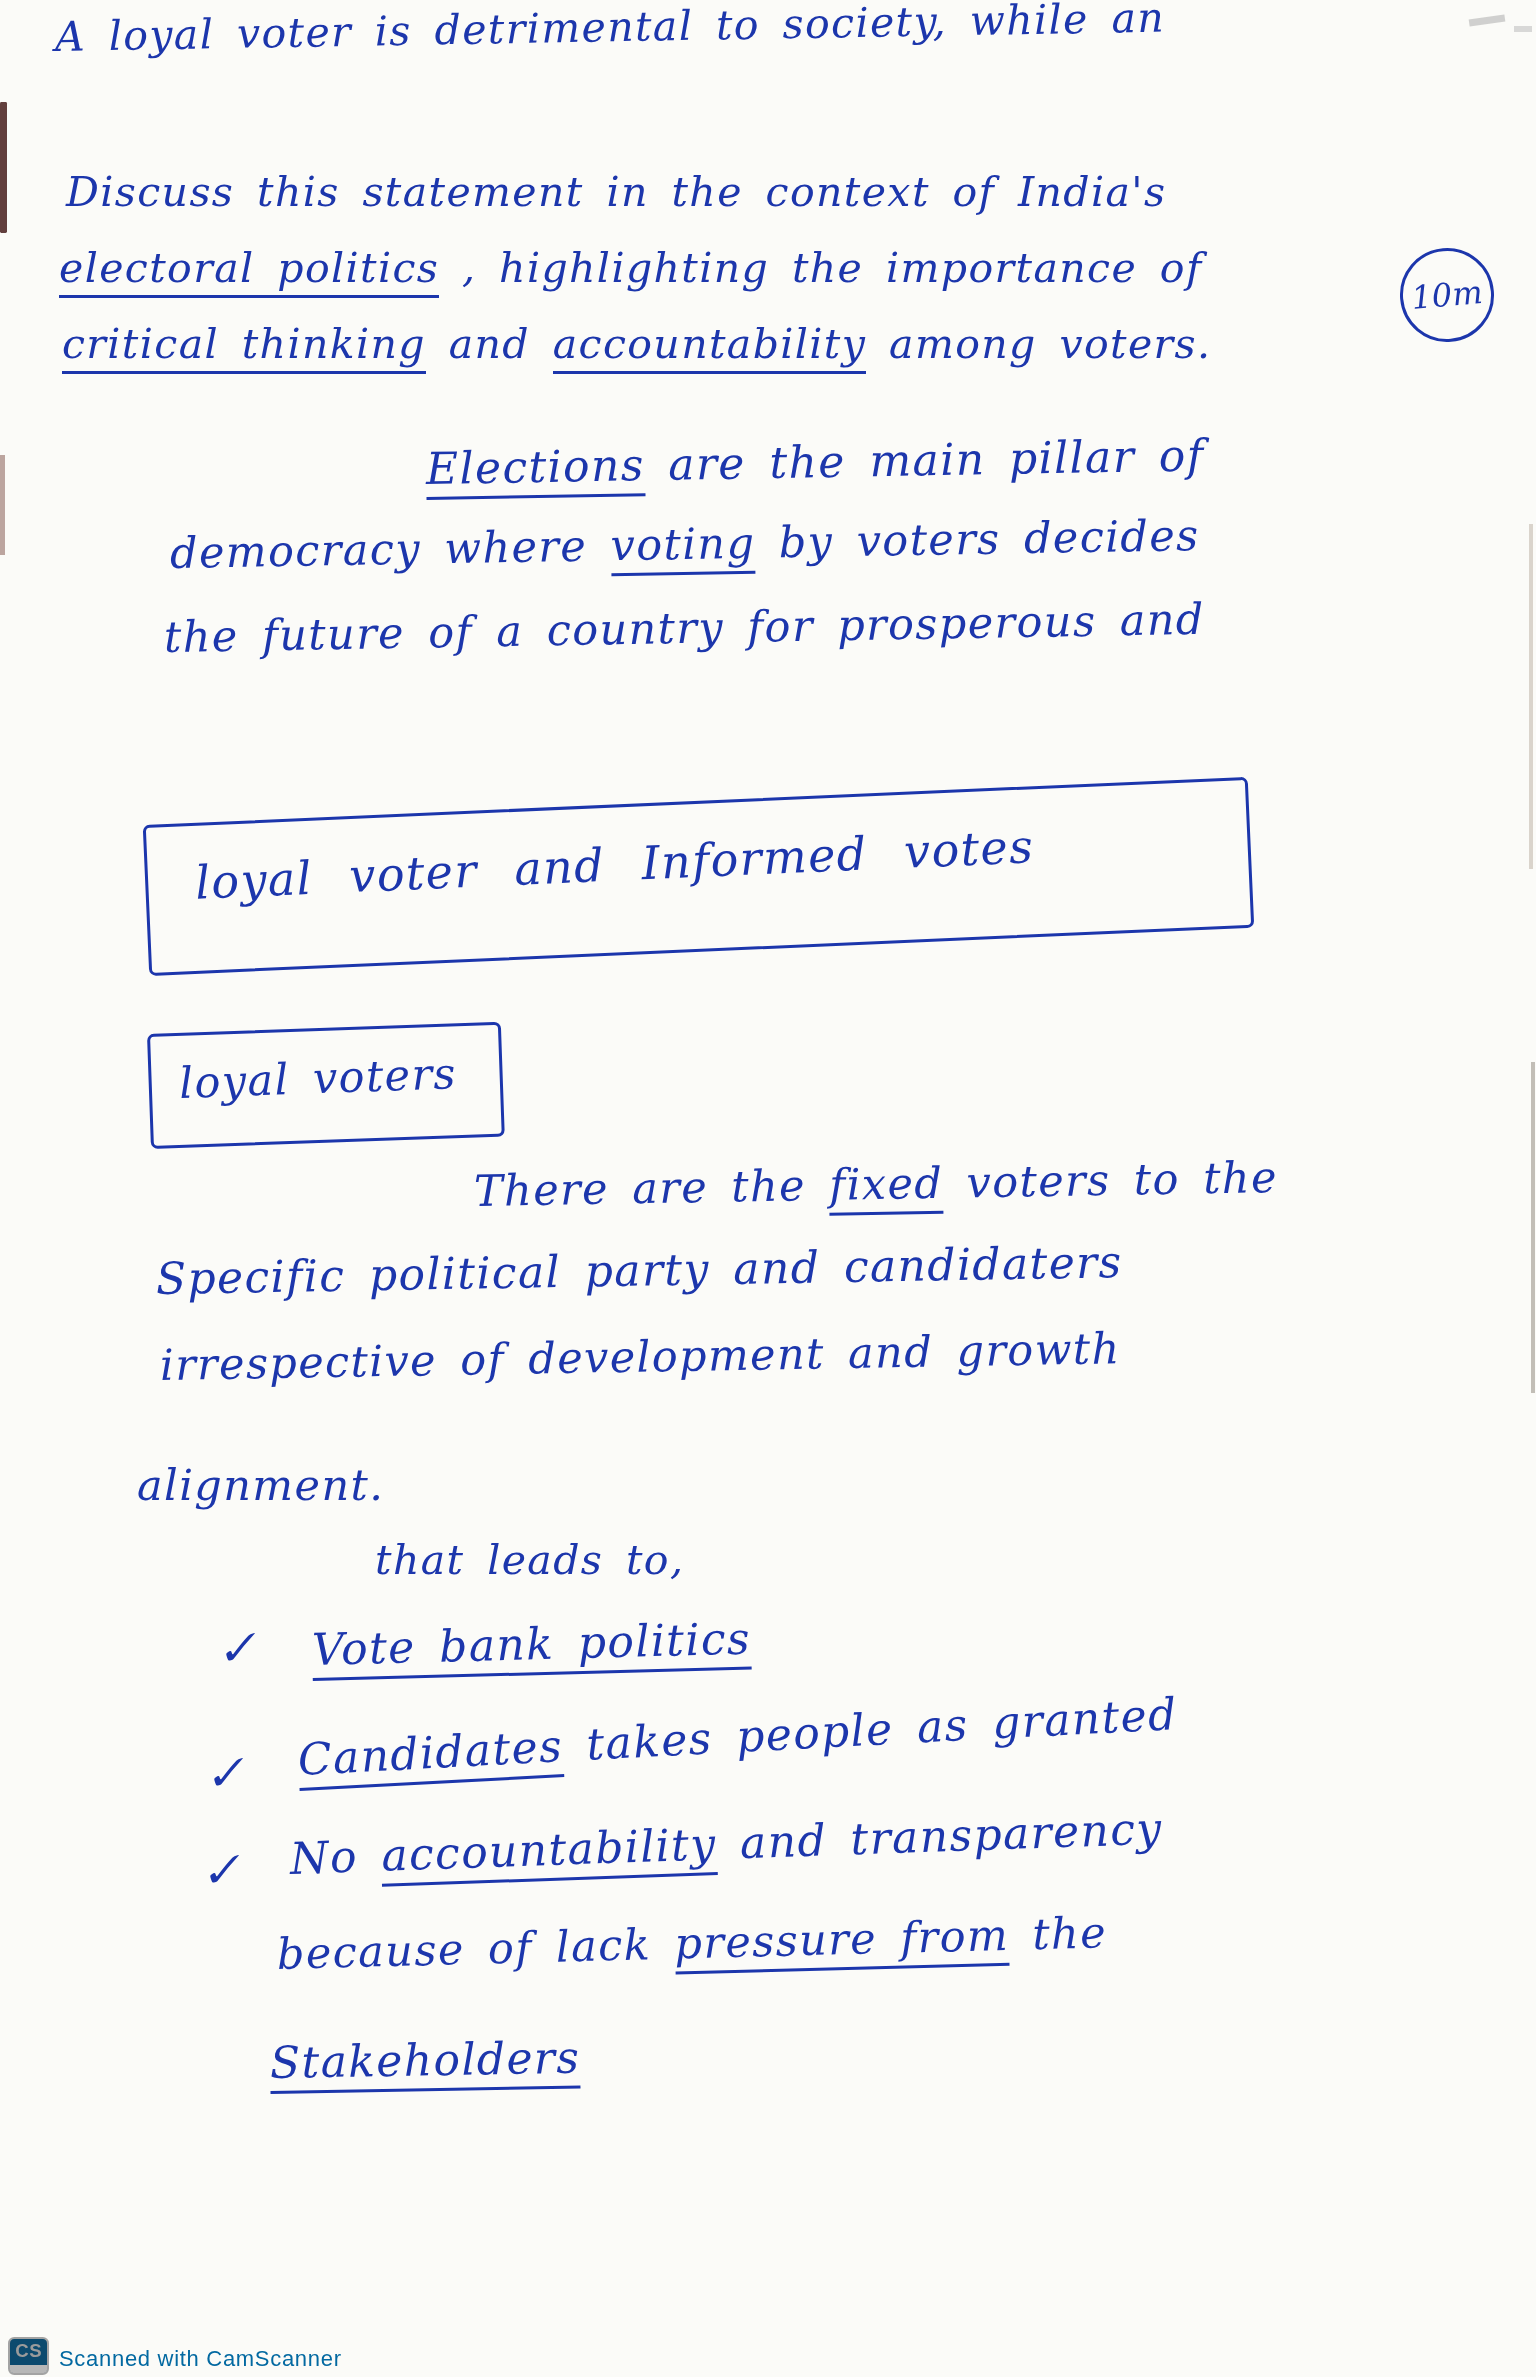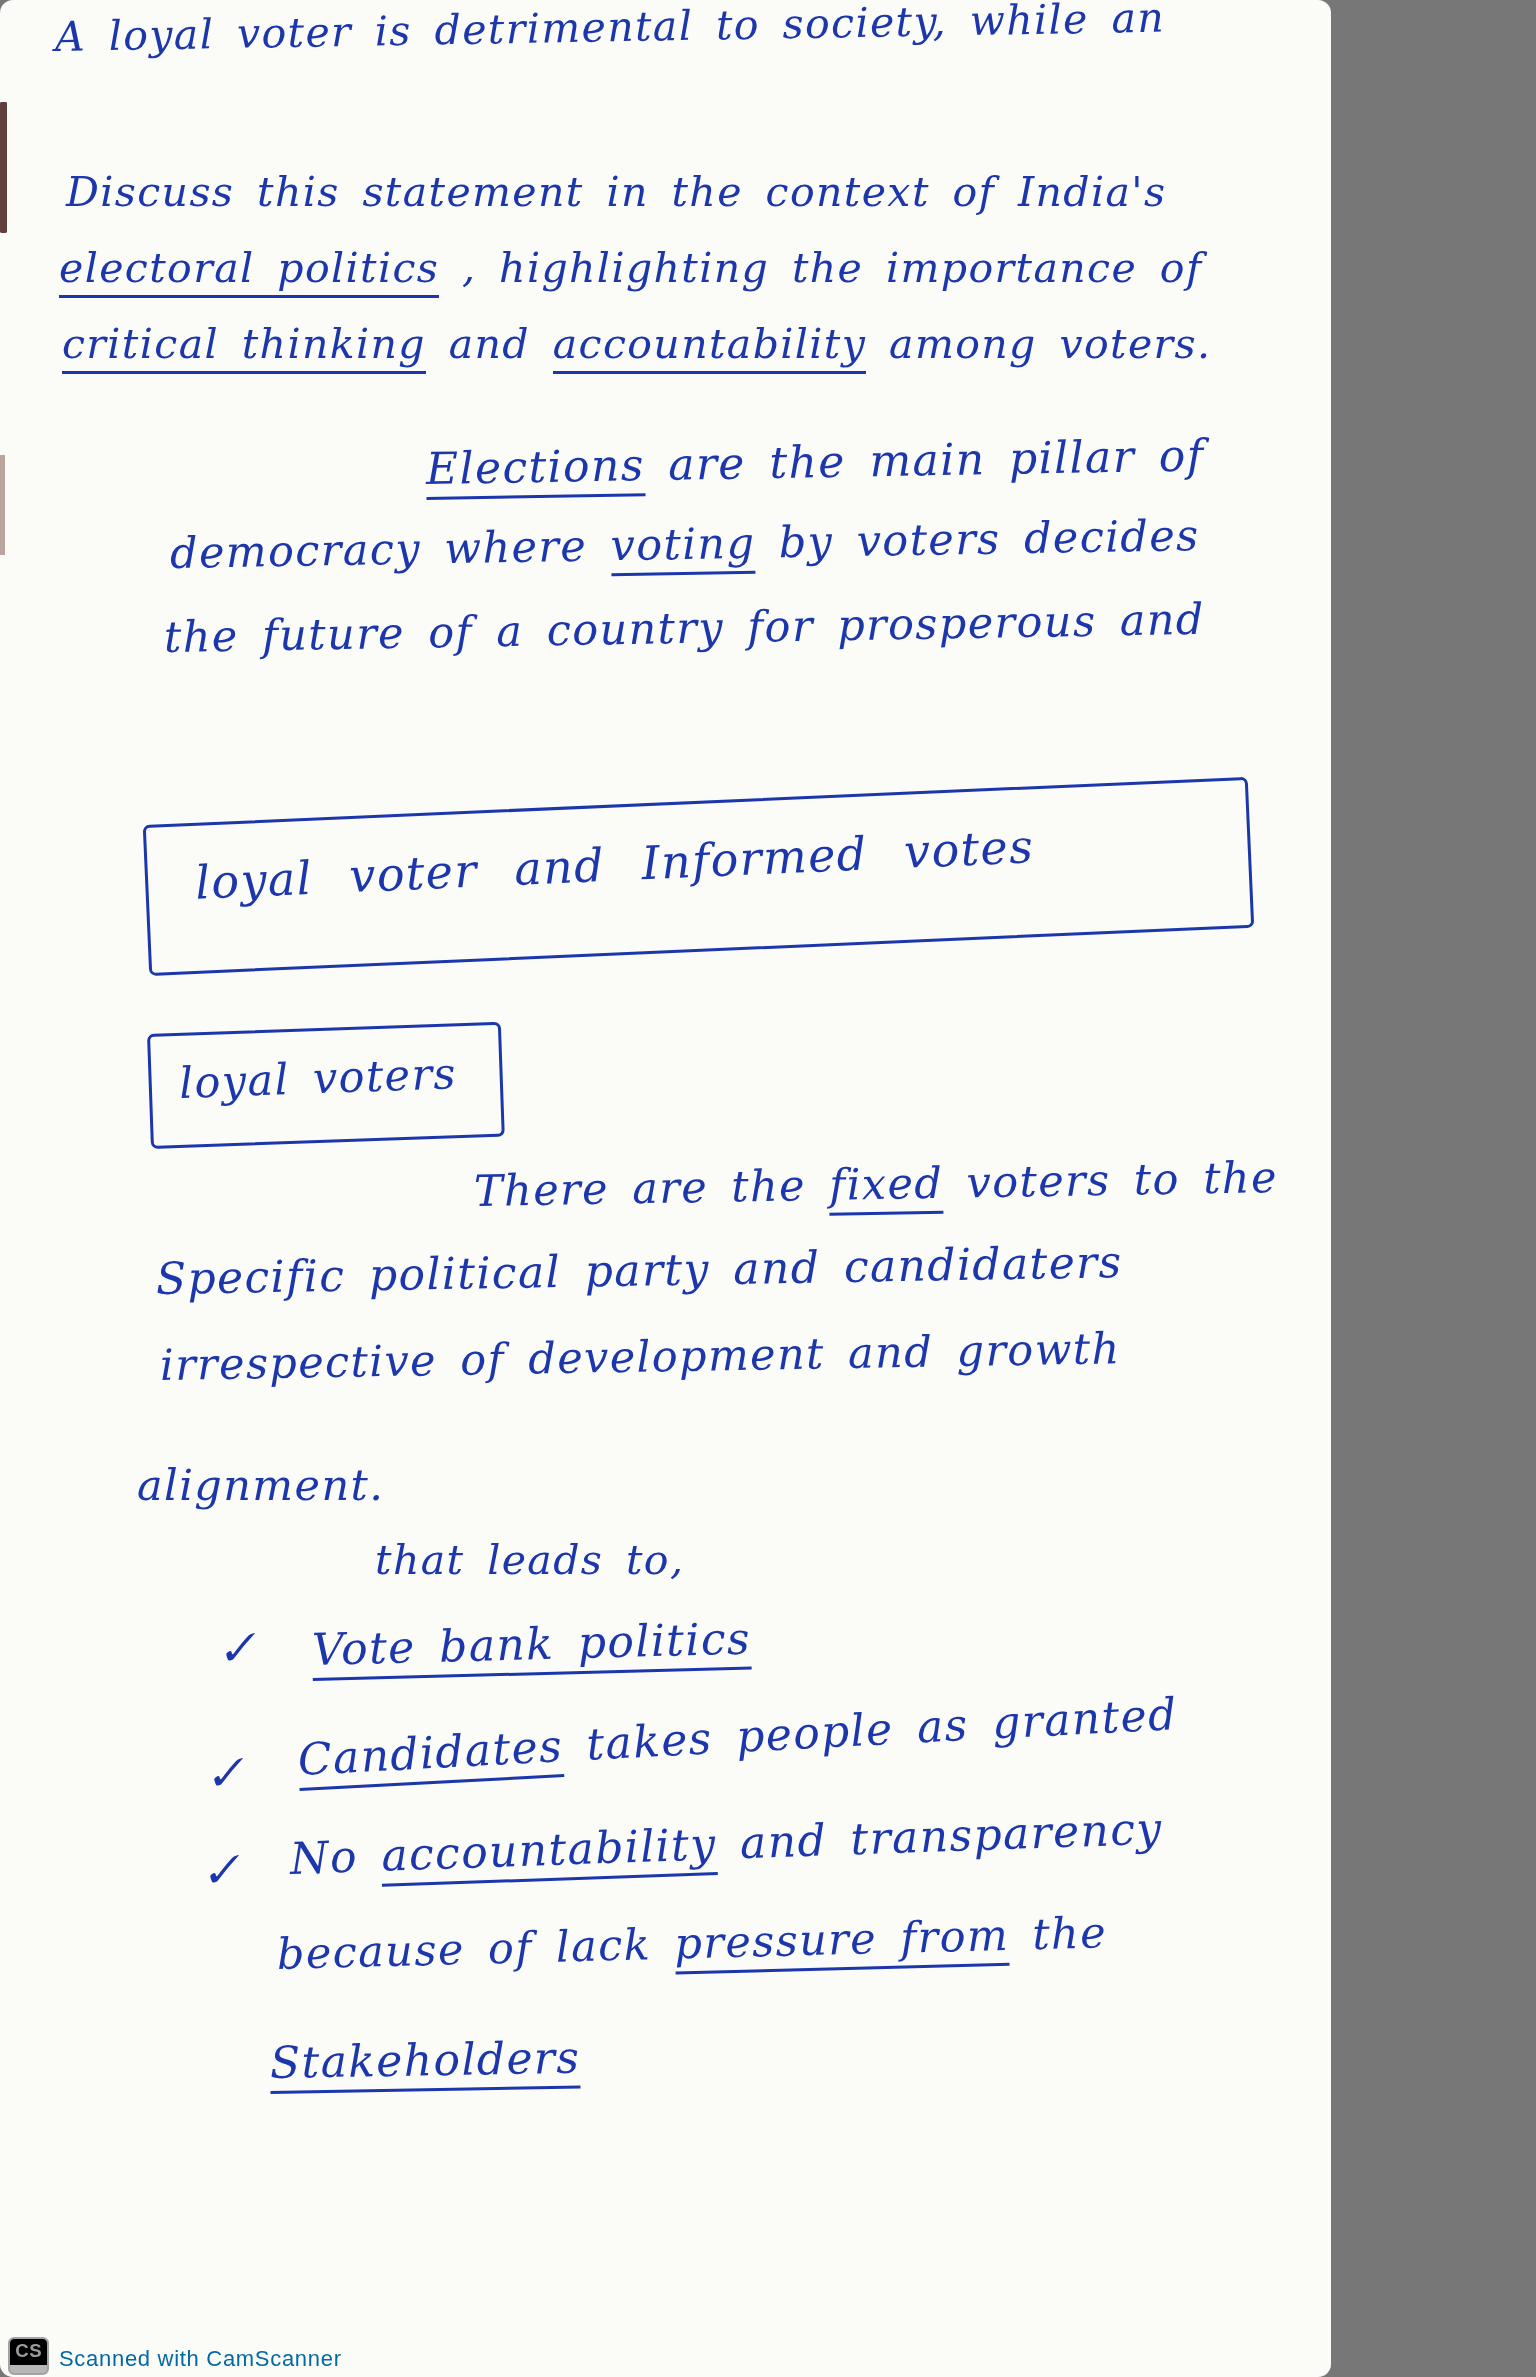--- a/index.html
+++ b/index.html
@@ -2,26 +2,25 @@
 <html style="--ink: #1c36ac; --paper: #fbfbf8; --footer_gray: #bdbdbd; --logo_gray: #9b9b9b;font-size:11px"><head>
 <meta charset="utf-8">
 <style>
   :root{
     --ink:#1c36ac;
     --paper:#fbfbf8;
   }
   html,body{margin:0;padding:0;background:#777;}
   .page{
     position:relative;
-    width:1331px;
+    width:1536px;
     height:2377px;
     background:var(--paper);
     overflow:hidden;
     font-family:"DejaVu Serif", serif;
-    border-radius:13px;
   }
   .hw{
     position:absolute;
     font-style:italic;
     color:var(--ink);
     white-space:nowrap;
     letter-spacing:1.4px;
     word-spacing:8.3px;
     transform-origin:left center;
     line-height:1.25;
@@ -57,21 +56,21 @@
     border:3.4px solid var(--ink);
     border-radius:50%;
     display:flex;align-items:center;justify-content:center;
     font-style:italic;font-size:32px;color:var(--ink);
     transform:rotate(-5deg);
   }
   .artifact{position:absolute;}
   .cs-logo{
     position:absolute;left:8.3px;top:2337px;
     width:37px;height:34px;
-    border:2.8px solid #a3a3a3;border-radius:6.2px;background:#000000;
+    border:2.8px solid #a3a3a3;border-radius:6.2px;background:#0c4a6e;
   }
   .cs-logo .cs{
     position:absolute;top:0.7px;left:0;right:0;text-align:center;
     font-family:"Liberation Sans",sans-serif;font-weight:bold;
     font-size:18.6px;color:#9b9b9b;letter-spacing:0.7px;
   }
   .cs-logo .bar{
     position:absolute;left:0;right:0;bottom:0;height:7.6px;
     background:#b7b7b7;border-radius:0 0 3.4px 3.4px;
   }

